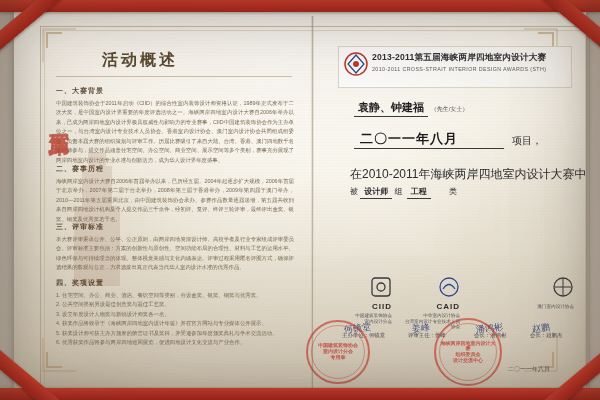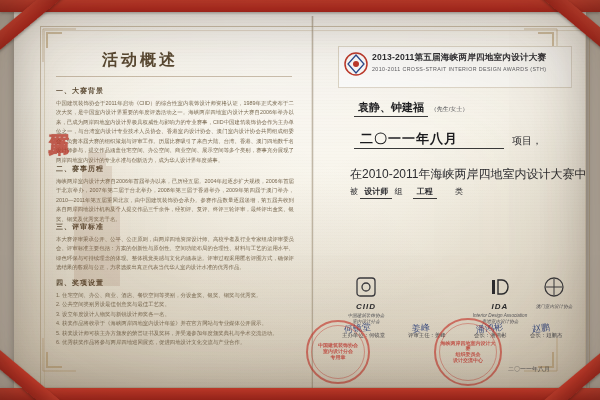--- a/index.html
+++ b/index.html
@@ -80,21 +80,21 @@
   .small-note{font-size:6px;color:#55555a;}
 
   .project{position:absolute;left:40px;top:104px;font-size:13px;font-weight:bold;color:#1b1b1e;letter-spacing:1px;}
   .proj-ul{position:absolute;left:34px;top:122px;width:150px;height:1px;background:#3a3a3a;}
 
   .award-big{position:absolute;left:62px;top:186px;font-size:36px;font-weight:bold;letter-spacing:10px;
     color:#b5211a;text-shadow:0 1px 0 rgba(255,220,190,.6);}
 
   
   .assoc{position:absolute;left:16px;top:250px;width:236px;height:44px;}
-  .assoc .item{position:absolute;text-align:center;color:#3c3c40;font-style:italic;}
+  .assoc .item{position:absolute;text-align:right;color:#3c3c40;}
   .assoc .cap{font-size:4.6px;color:#55555a;margin-top:2px;line-height:1.2;}
   .assoc .big{font-size:8px;font-weight:bold;letter-spacing:1px;color:#2b2b2e;}
 
   
   .sigrow{position:absolute;left:14px;top:306px;width:244px;font-size:5.4px;color:#4a4a4e;}
   .sigrow span{position:absolute;}
   .sighand{position:absolute;font-size:9px;color:#243a7a;font-family:"Liberation Serif",serif;transform:rotate(-6deg);opacity:.85;}
 
   
   .stamp{position:absolute;border:2px solid rgba(200,40,30,.72);border-radius:50%;
@@ -199,43 +199,43 @@
       <div class="project">二〇一一年八月</div>
       <div class="proj-ul"></div>
       <div class="line-row" style="left:192px;top:108px;font-size:10px">项目，</div>
 
       <div class="line-row" style="left:30px;top:140px;font-size:12px">在2010-2011年海峡两岸四地室内设计大赛中</div>
 
       <div class="line-row" style="left:30px;top:160px;font-size:8px">
         <span>被</span>
         <span class="uline" style="font-weight:bold">设计师</span>
         <span>组</span>
-        <span class="uline" style="font-weight:bold;margin-left:8px">工程</span>
+        <span class="uline" style="font-weight:bold;margin-left:2px">工程</span>
         <span style="margin-left:16px">类</span>
       </div>
 
 
       <div class="assoc">
         <div class="item" style="left:4px;top:0;width:52px">
           <svg width="22" height="22" viewBox="0 0 22 22">
               <rect x="2" y="2" width="18" height="18" rx="3" fill="none" stroke="#3a3a3e" stroke-width="1.3"></rect>
               <circle cx="11" cy="11" r="4" fill="none" stroke="#3a3a3e" stroke-width="1.3"></circle>
             </svg>
           <div class="big">CIID</div>
           <div class="cap" style="white-space:pre-line">中国建筑装饰协会
 室内设计分会</div>
         </div>
-        <div class="item" style="left:136px;top:0;width:56px">
+        <div class="item" style="left:66px;top:0;width:58px">
           <svg width="22" height="22" viewBox="0 0 22 22">
-              <rect x="3" y="4" width="3" height="14" fill="#2b2b2e"></rect>
-              <path d="M9 4h4a6 7 0 0 1 0 14H9z" fill="none" stroke="#2b2b2e" stroke-width="1.4"></path>
+              <circle cx="11" cy="11" r="9" fill="none" stroke="#2b4b8f" stroke-width="1.3"></circle>
+              <path d="M5 13 Q11 4 17 13" fill="none" stroke="#2b4b8f" stroke-width="1.3"></path>
             </svg>
-          <div class="big">IDA</div>
-          <div class="cap" style="white-space:pre-line">Interior Design Association
-香港室内设计协会</div>
+          <div class="big">CAID</div>
+          <div class="cap" style="white-space:pre-line">中华室内设计协会
+台湾室内设计专业技术人员协会</div>
         </div>
         <div class="item" style="left:198px;top:0;width:40px">
           <svg width="22" height="22" viewBox="0 0 22 22">
               <circle cx="11" cy="11" r="9" fill="none" stroke="#3a3a3e" stroke-width="1.3"></circle>
               <path d="M11 3v16M3 11h16" stroke="#3a3a3e" stroke-width="1"></path>
             </svg>
           <div class="cap" style="white-space:pre-line">澳门室内设计协会</div>
         </div>
       </div>
 

